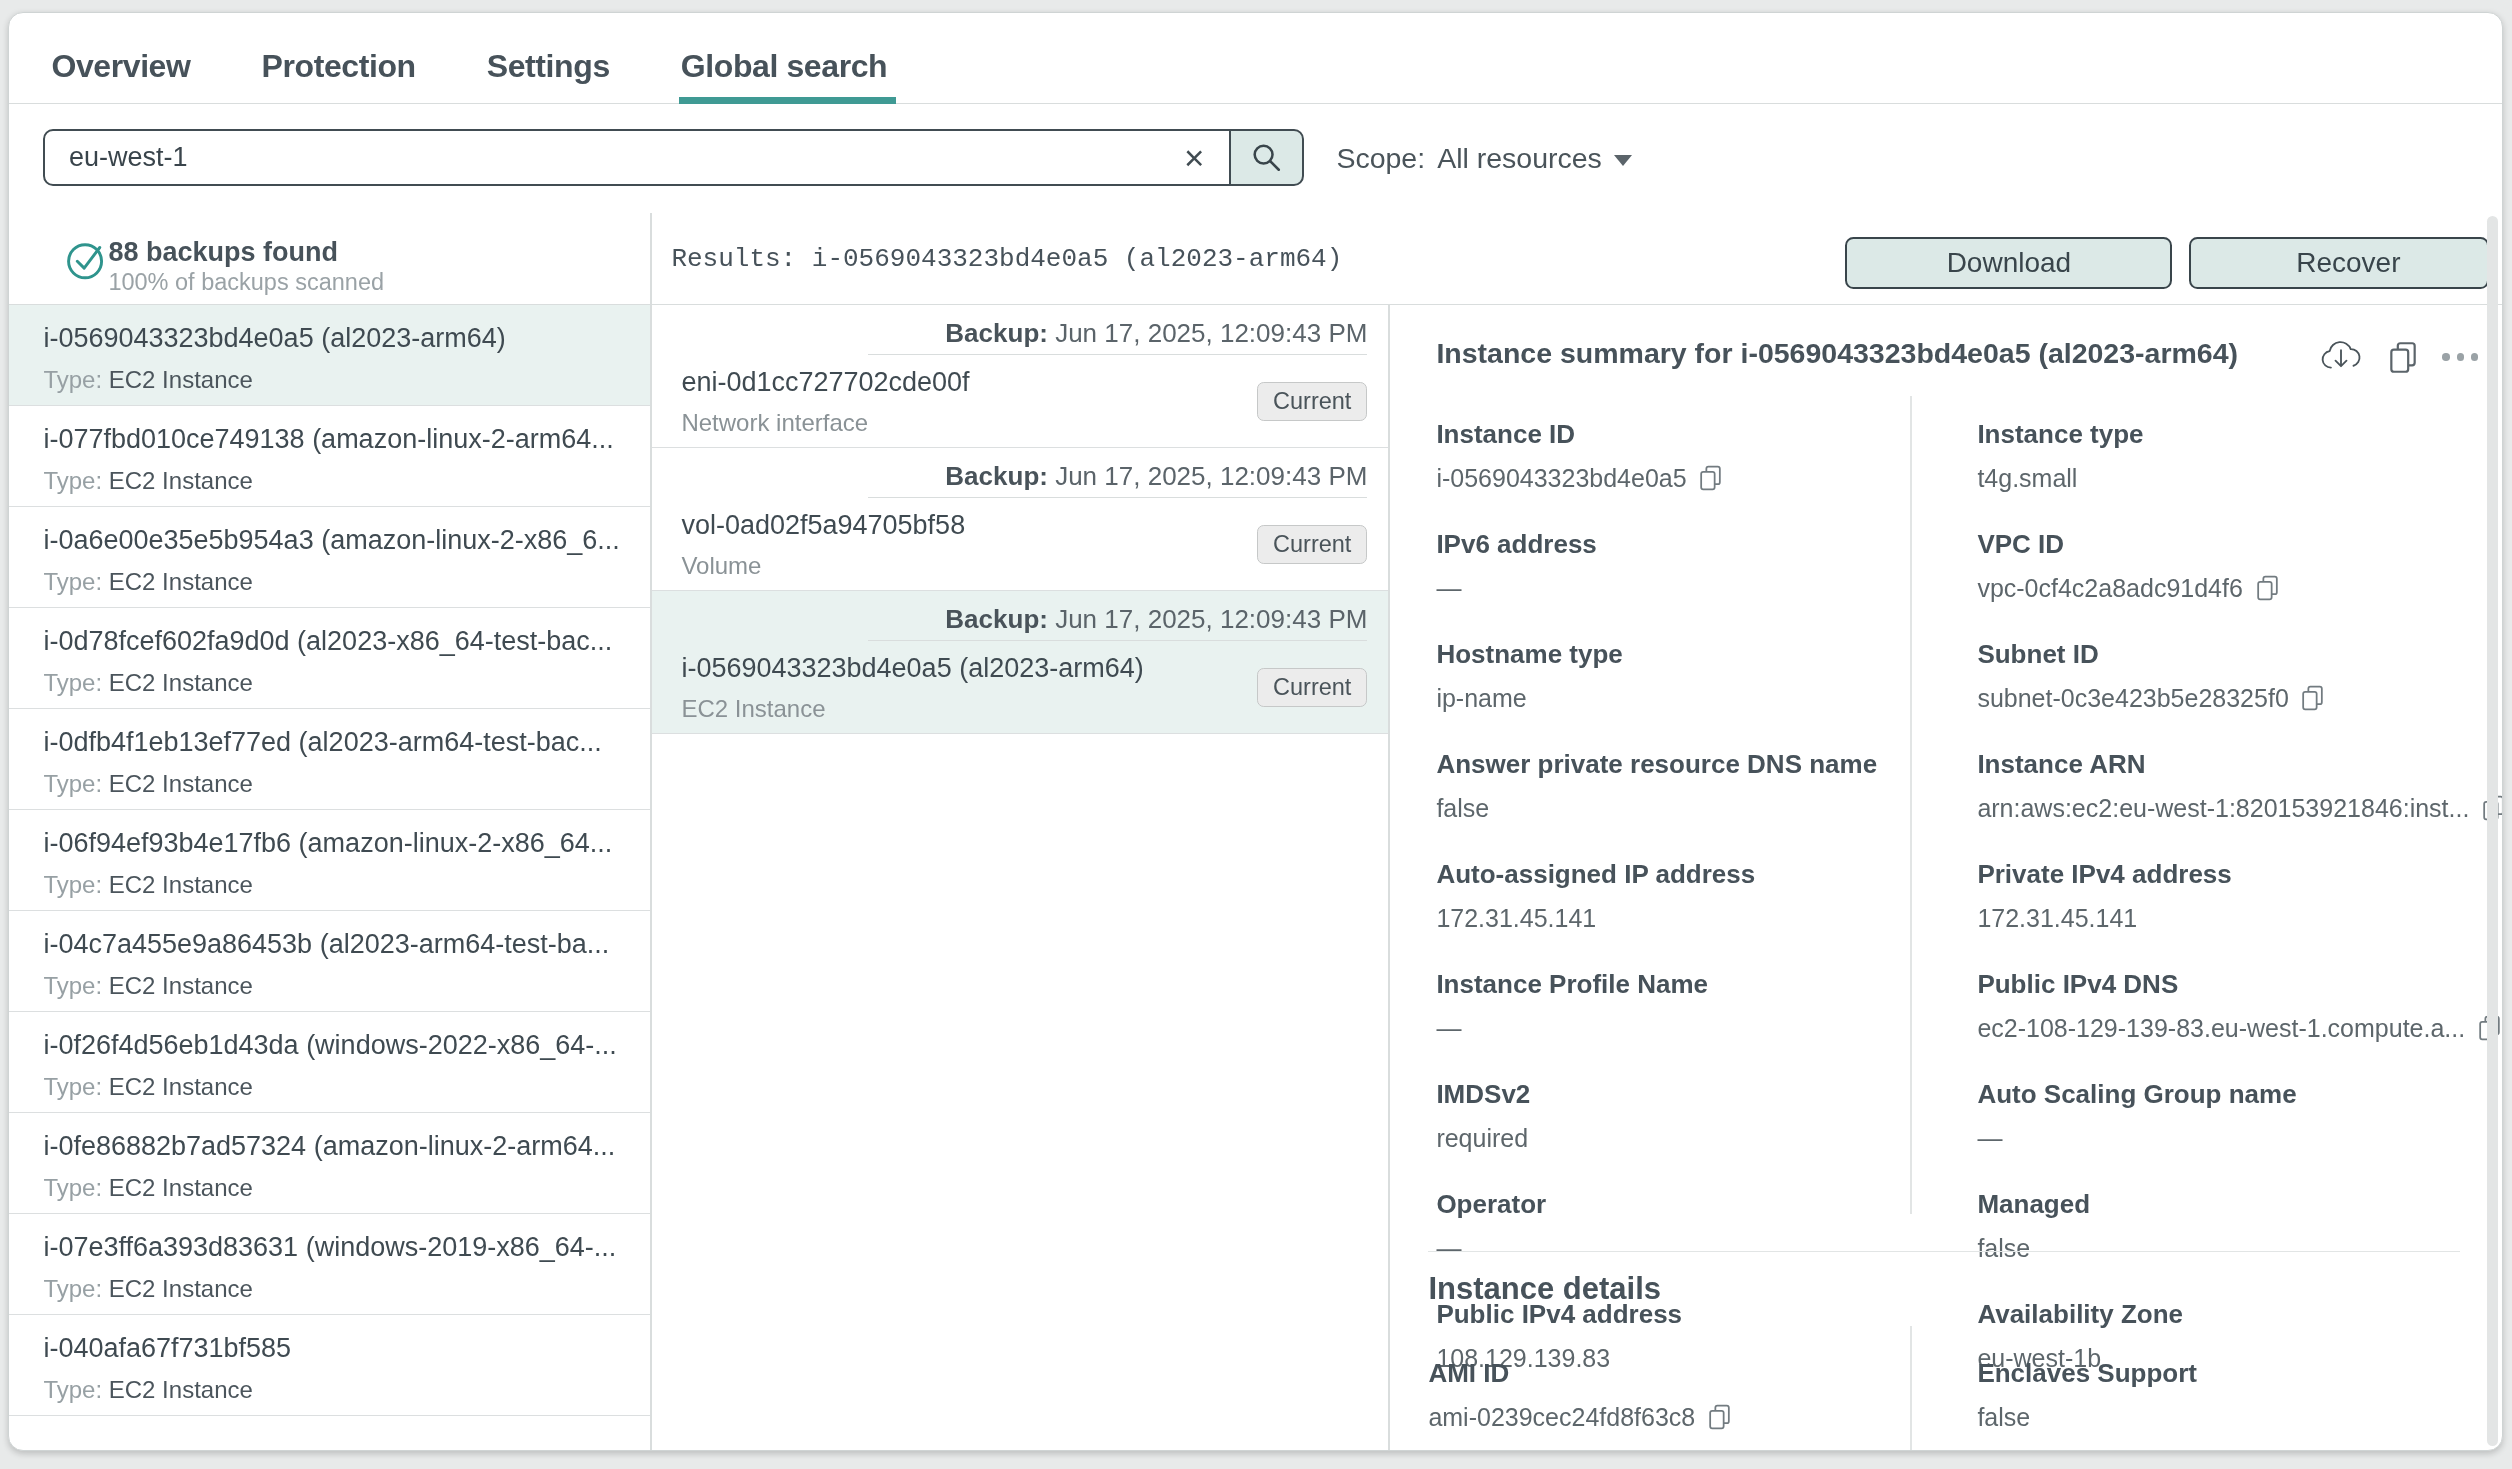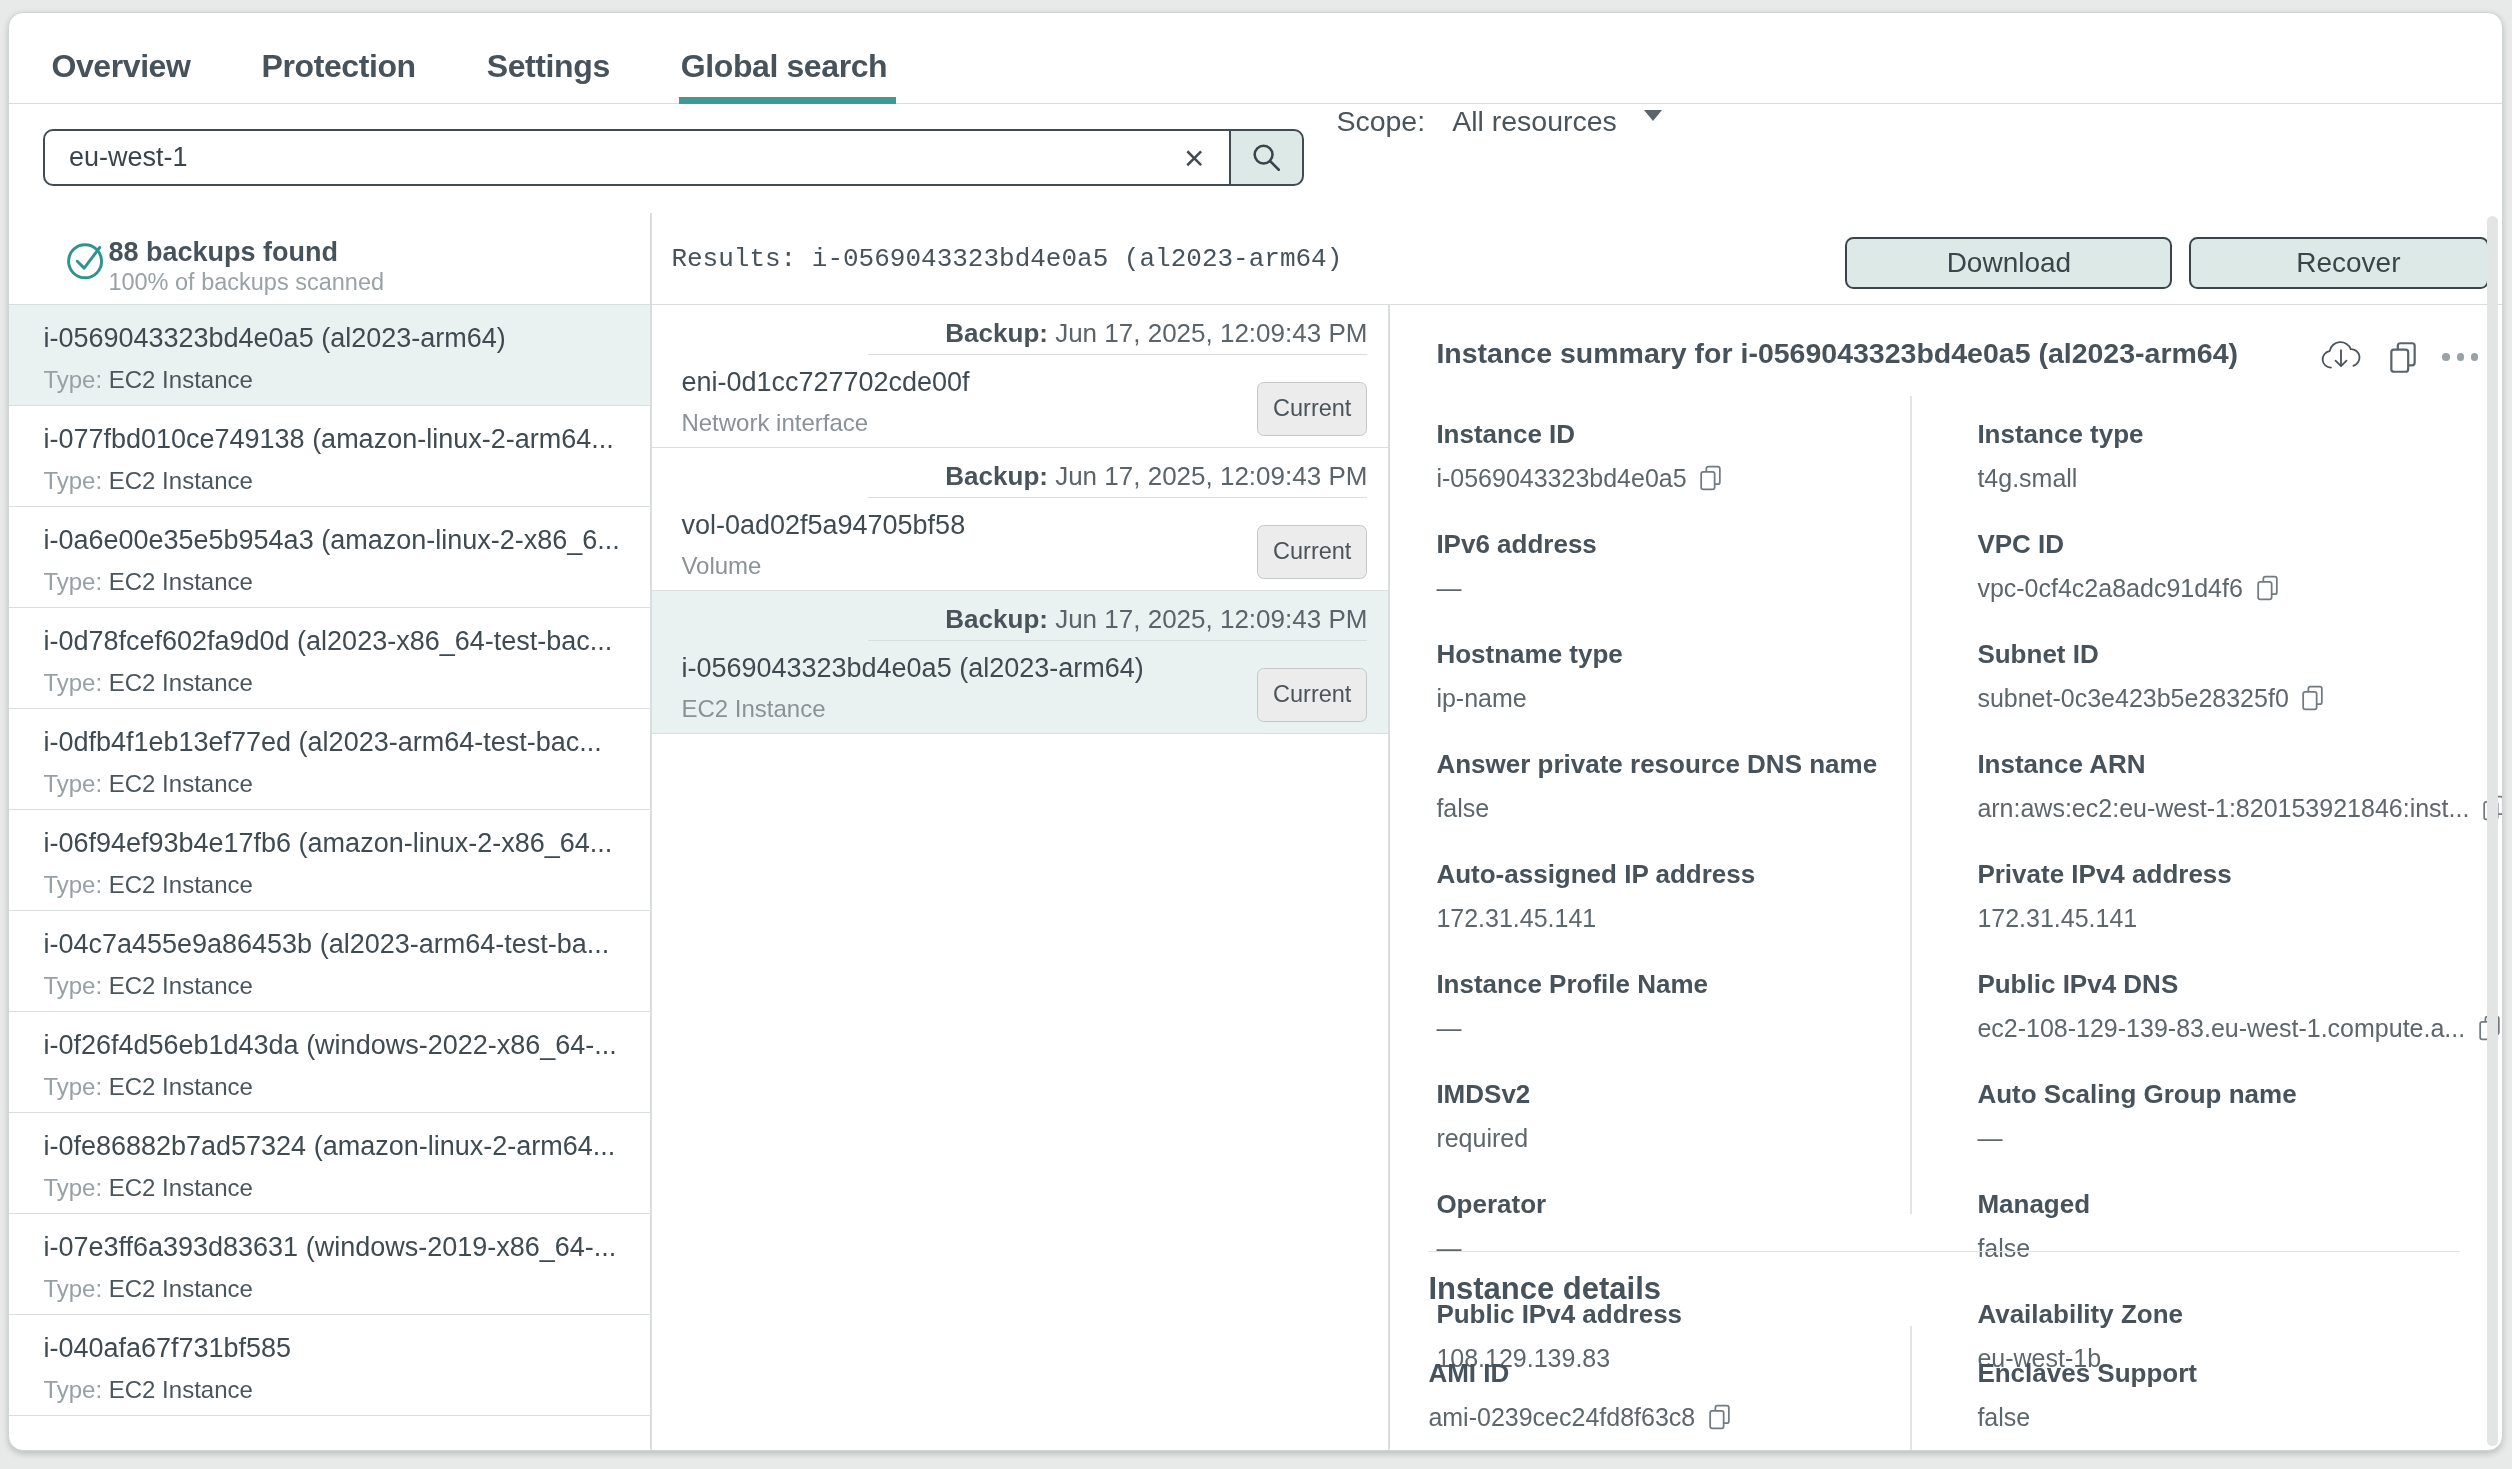--- a/index.html
+++ b/index.html
@@ -31,21 +31,21 @@
   .searchwrap { position:absolute; left:34px; top:24px; height:57px; display:flex;justify-content:flex-end; }
   .searchbox { width:1188px; height:57px; border:2.5px solid #414c52;
     border-radius:10px 0 0 10px; display:flex; align-items:center;
     padding:0 20px 0 23.5px; background:#fff; }
   .searchbox .val { font-size:27px; color:#39444b; flex:1; }
   .clearbtn { font-size:35px; color:#414c52; line-height:1; cursor:pointer; padding:0 5px; }
   .searchbtn { width:75px; height:57px; margin-left:-2.5px; background:#dce9e7;
     border:2.5px solid #414c52; border-radius:0 10px 10px 0;
     display:flex; align-items:center; justify-content:center; cursor:pointer; }
   .scope { position:absolute; left:1327px; top:0; height:107px; display:flex;
-    gap:27px; font-size:28.5px; color:#4a545a; cursor:pointer; }
+    align-items:center; gap:12px; font-size:28.5px; color:#4a545a; cursor:pointer; }
   .caret { width:0; height:0; border-left:9.2px solid transparent;
     border-right:9.2px solid transparent; border-top:11.7px solid #5b646a; margin-top:5px; }
   
   .band { position:absolute; top:200px; left:0; right:0; height:92px;
     border-bottom:1.7px solid #d9dddd; }
   .status { position:absolute; left:55px; top:23.5px; display:flex; gap:0; }
   .status .t1 { font-size:27px; font-weight:bold; color:#47525a; line-height:32px; }
   .status .t2 { font-size:23.5px; color:#9aa2a6; line-height:28.5px; }
   .results-title { position:absolute; left:662px; top:31px; font-size:26px; color:#47525a;font-family:Liberation Mono, monospace; }
   .btn { position:absolute; top:24px; height:52px; background:#dce9e7;
@@ -68,21 +68,21 @@
   .dark { color:#4b555c; }
   
   .midcol { position:absolute; left:643px; top:0; width:736px; bottom:0; overflow:hidden; }
   .entry { position:relative; height:143px; border-bottom:1.7px solid #dcdfe0; cursor:pointer; }
   .entry.sel { background:#e9f2f0; }
   .e-backup { position:absolute; top:13.4px; right:21px; font-size:26px; color:#5b646a; }
   .e-backup b { color:#49535a; }
   .e-rule { position:absolute; top:49px; right:21px; width:499px; height:1.7px; background:#d9dddd; }
   .e-name { position:absolute; left:29px; top:62px; font-size:27px; color:#3f4a51; white-space:nowrap; }
   .e-type { position:absolute; left:29px; top:104px; font-size:24px; color:#8a9296; }
-  .e-badge { position:absolute; right:21px; top:77px; height:54px; padding:16px 15px;
+  .e-badge { position:absolute; right:21px; top:77px; height:39px; padding:16px 15px;
     background:#ececec; border:1.7px solid #c6c8c8; border-radius:6.7px;
     font-size:23.5px; color:#4a545a; display:flex; align-items:center; }
   
   .rightcol { position:absolute; left:1381px; top:0; right:0; bottom:0; overflow:hidden; }
   .sum-title { position:absolute; left:46px; top:32px; font-size:28.5px; font-weight:bold;
     color:#47525a; white-space:nowrap; }
   .icons { position:absolute; top:34px; left:929px; display:flex; align-items:center; gap:23.5px; }
   .icons .ic { cursor:pointer; display:flex; align-items:center; }
   .dots { display:flex; gap:6.7px; align-items:center; }
   .dots span { width:7.5px; height:7.5px; border-radius:50%; background:#9aa2a6; display:block; }

